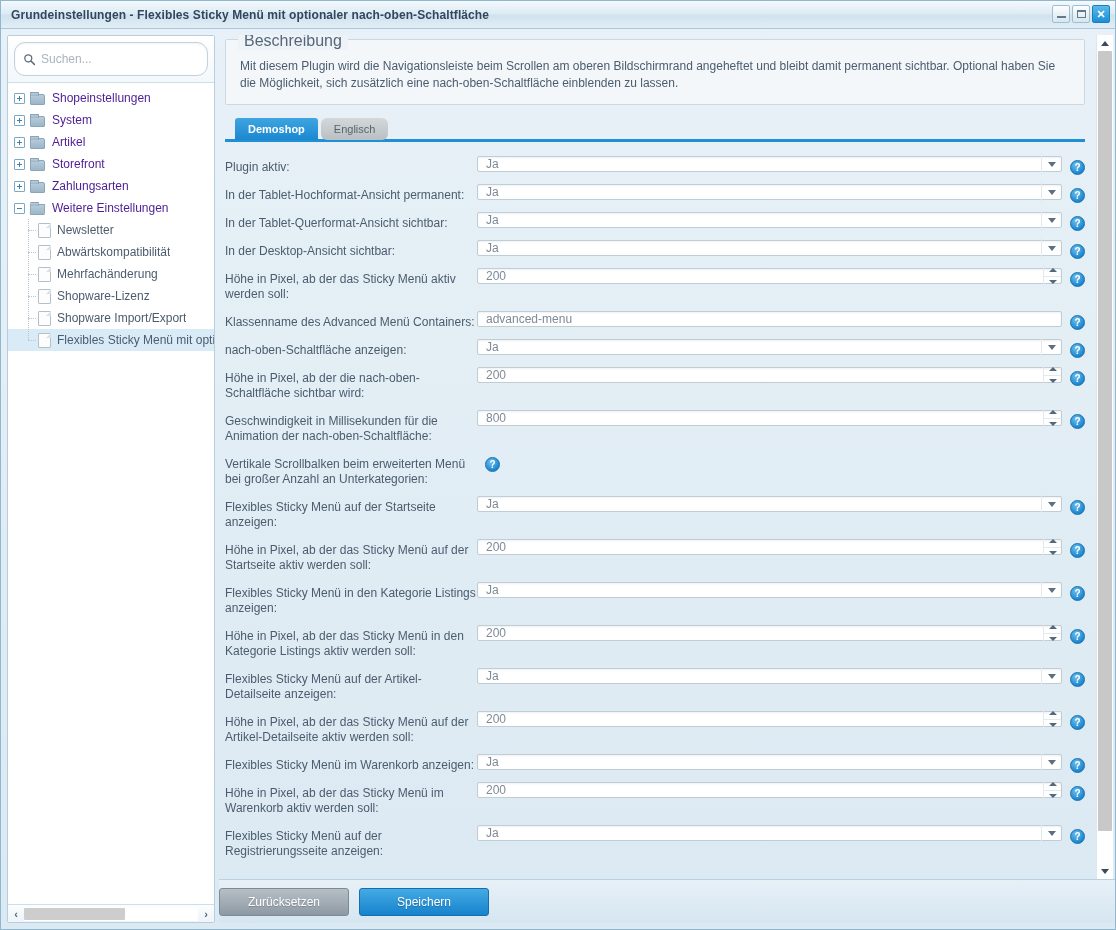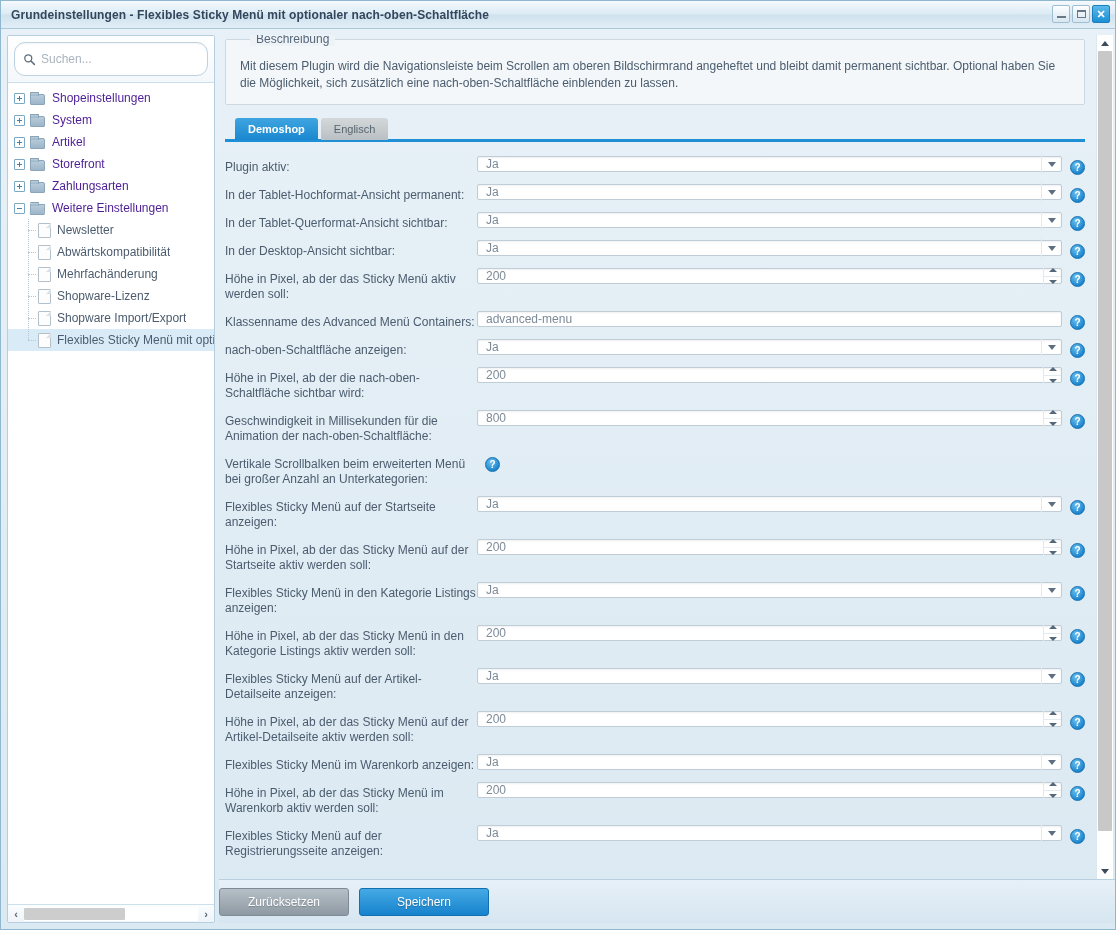--- a/index.html
+++ b/index.html
@@ -179,23 +179,23 @@
   
   .desc {
     margin: 4px 8px 0 6px;
     border: 1px solid #cdd9e2;
     border-radius: 2px;
     background: #f3f7fa;
     padding: 10px 14px 12px 14px;
     position: relative;
   }
   .desc-legend {
-    position: absolute; top: -8px; left: 24px;
+    position: absolute; top: -8px; left: 12px;
     background: #eef3f7; padding: 0 6px;
-    font-size: 12px; color: #56677a;
+    font-size: 16px; color: #56677a;
   }
   .desc-text {
     font-size: 12px; line-height: 17px; color: #4b5c6e;
     margin-top: 8px;
   }
 
   
   .tabs {
     margin: 12px 8px 0 6px;
     display: flex; align-items: flex-end;
@@ -209,20 +209,21 @@
     font-size: 11px; border-radius: 3px 3px 0 0;
     margin-right: 3px; position: relative; top: 1px;
   }
   .tab.active {
     background: linear-gradient(#3ea5e0, #1b87cf);
     color: #fff; font-weight: bold;
   }
   .tab.inactive {
     background: linear-gradient(#d4d8da, #b9bfc3);
     color: #57656f;
+    border-radius: 6px;
   }
 
   
   .form {
     margin: 14px 8px 0 6px;
     flex: 1;
   }
   .row {
     display: flex; align-items: flex-start;
     margin-bottom: 9px;

